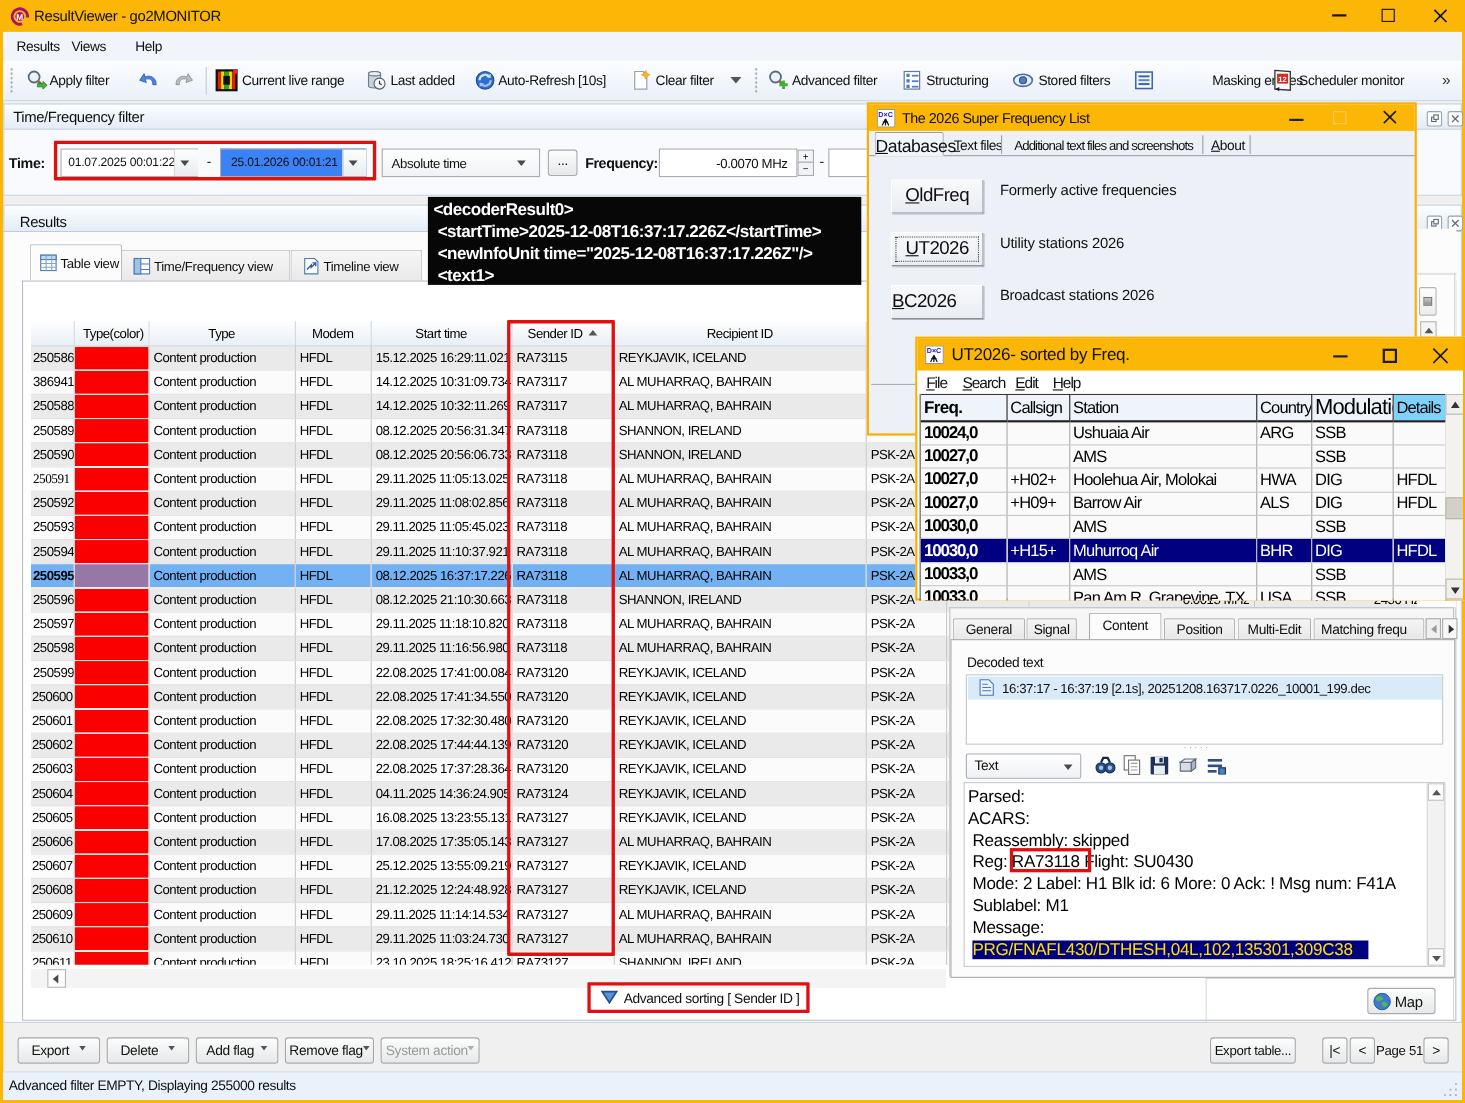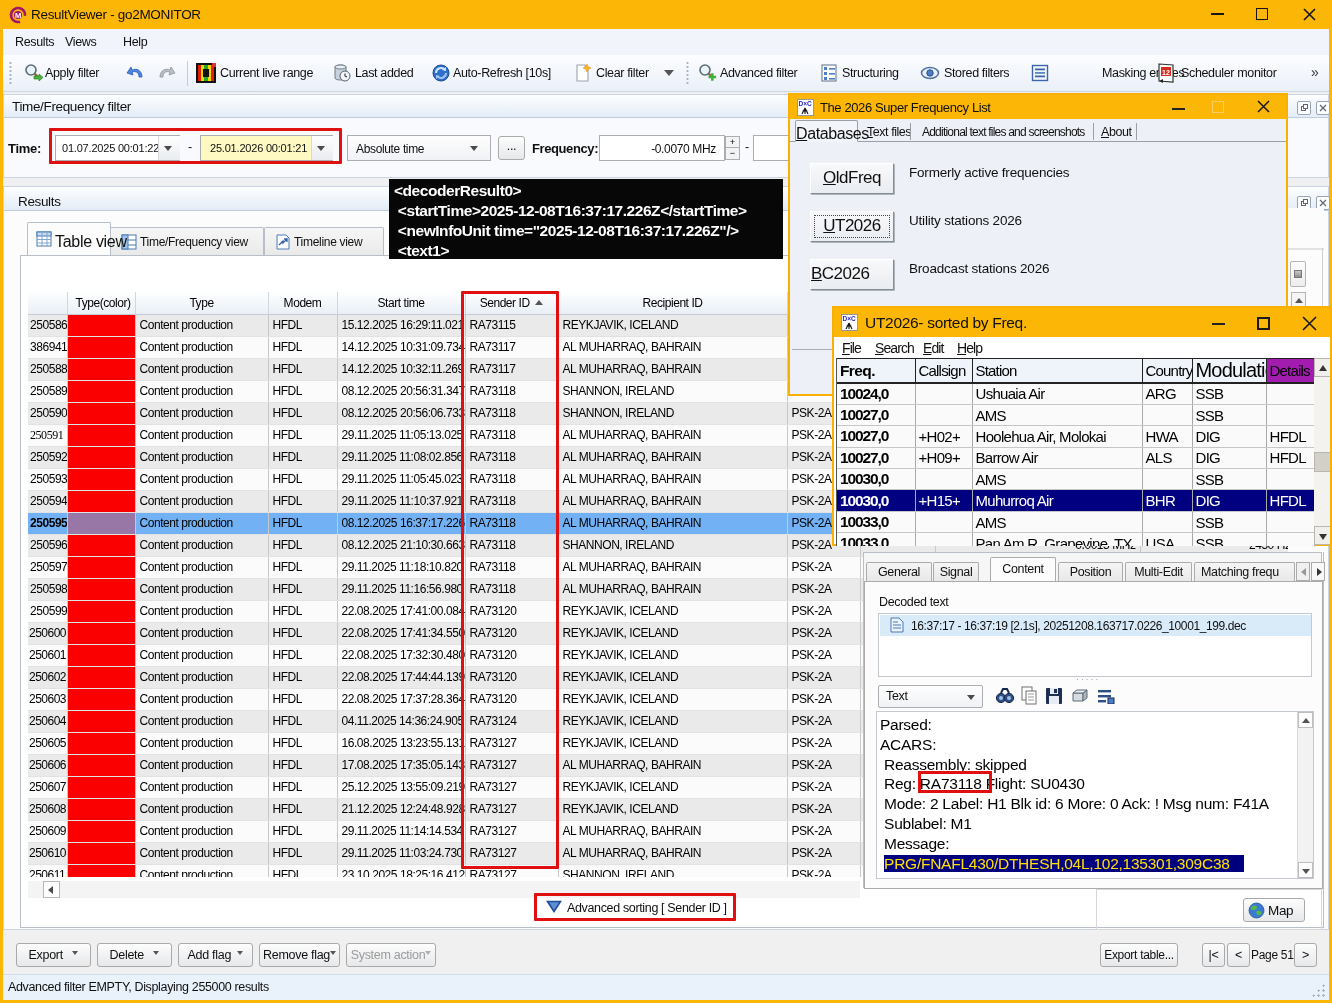--- a/index.html
+++ b/index.html
@@ -160,21 +160,21 @@
     </div>
 </div>
 <div class="abs" style="left:3px;top:118px;width:1326px;height:60px;background:#F8FAFD;border:1px solid #C9D5E4;border-top:none;"></div>
 <div class="abs tt" style="left:8px;top:141px;font-weight:bold;font-size:13px;letter-spacing:-0.3px;">Time:</div>
 <div class="abs" style="left:55px;top:135px;width:125px;height:26px;background:#FFF;border:1px solid #ABADB3;">
   <div class="abs tt" style="left:6px;top:6px;font-size:11px;letter-spacing:-0.2px;">01.07.2025 00:01:22</div>
   <div class="abs" style="left:102px;top:0;width:22px;height:24px;border-left:1px solid #D5D8DC;background:linear-gradient(#FEFEFE,#E9ECF0);"></div>
   <div class="abs" style="left:108px;top:10px;width:0;height:0;border:4.5px solid transparent;border-top:5.5px solid #4A4A4A;"></div>
 </div>
 <div class="abs tt" style="left:188px;top:140px;">-</div>
-<div class="abs" style="left:200px;top:135px;width:133px;height:26px;background:#fef9c3;border:1px solid #ABADB3;">
+<div class="abs" style="left:200px;top:135px;width:133px;height:26px;background:#3b82f6;border:1px solid #ABADB3;">
   <div class="abs tt" style="left:9px;top:6px;font-size:11px;letter-spacing:-0.2px;">25.01.2026 00:01:21</div>
   <div class="abs" style="left:110px;top:0;width:22px;height:24px;border-left:1px solid #D5D8DC;background:linear-gradient(#FEFEFE,#E9ECF0);"></div>
   <div class="abs" style="left:116px;top:10px;width:0;height:0;border:4.5px solid transparent;border-top:5.5px solid #4A4A4A;"></div>
 </div>
 <div class="abs" style="left:347px;top:135px;width:144px;height:26px;background:linear-gradient(#FEFEFE,#F0F2F5);border:1px solid #ABADB3;">
   <div class="abs tt" style="left:8px;top:6px;font-size:12px;">Absolute time</div>
   <div class="abs" style="left:122px;top:10px;width:0;height:0;border:4.5px solid transparent;border-top:5.5px solid #4A4A4A;"></div>
 </div>
 <div class="abs btn" style="left:498px;top:136px;width:27px;height:24px;line-height:18px;">...</div>
 <div class="abs tt" style="left:532px;top:141px;font-weight:bold;font-size:13px;letter-spacing:-0.4px;">Frequency:</div>
@@ -221,21 +221,21 @@
 </div>
 <div class="abs" style="left:27px;top:222px;width:84px;height:34px;background:#FCFCFC;border:1px solid #B9BFC7;border-bottom:none;border-radius:2px 2px 0 0;">
   <svg class="abs" style="left:8px;top:8px;" width="16" height="16" viewBox="0 0 16 16">
       <rect x="1" y="1" width="14" height="14" fill="#FFF" stroke="#4A7AB5"></rect>
       <rect x="1" y="1" width="14" height="4" fill="#C5D9EF" stroke="#4A7AB5"></rect>
       <line x1="1" y1="8.5" x2="15" y2="8.5" stroke="#7FA8D0"></line>
       <line x1="1" y1="12" x2="15" y2="12" stroke="#7FA8D0"></line>
       <line x1="6" y1="1" x2="6" y2="15" stroke="#7FA8D0"></line>
       <line x1="11" y1="1" x2="11" y2="15" stroke="#7FA8D0"></line>
     </svg>
-  <div class="abs tt" style="left:27px;top:10px;font-size:16px;letter-spacing:-0.3px;">Table view</div>
+  <div class="abs tt" style="left:27px;top:10px;font-size:12px;letter-spacing:-0.3px;">Table view</div>
 </div>
 
 <div class="abs" style="left:20px;top:255px;width:1304px;height:673px;background:#FFFFFF;border:1px solid #B9BFC7;"></div>
 
 <div id="maintable" class="abs" style="left:28px;top:292px;width:1290px;height:585px;overflow:hidden;">
 <table class="tbl" style="width:1290px;">
 <colgroup>
         <col style="width:39px">
         <col style="width:68px">
         <col style="width:133px">
@@ -858,21 +858,21 @@
           <col style="width:74px">
           <col style="width:48px">
         </colgroup>
       <tbody>
           <tr style="height:18px;">
         <td style="background:#EFF4FA;border:1px solid #222;border-bottom:2px solid #222;border-left:none;height:18px;font-weight:bold;font-size:15.5px;letter-spacing:-0.6px;">Freq.</td>
         <td style="background:#EFF4FA;border:1px solid #222;border-bottom:2px solid #222;height:18px;font-size:15px;letter-spacing:-0.8px;">Callsign</td>
         <td style="background:#EFF4FA;border:1px solid #222;border-bottom:2px solid #222;height:18px;font-size:15px;letter-spacing:-0.8px;">Station</td>
         <td style="background:#EFF4FA;border:1px solid #222;border-bottom:2px solid #222;height:18px;font-size:15px;letter-spacing:-0.8px;">Country</td>
         <td style="background:#EFF4FA;border:1px solid #222;border-bottom:2px solid #222;height:18px;font-size:20px;letter-spacing:-0.8px;">Modulation</td>
-        <td style="background:#a21caf;border:1px solid #222;border-bottom:2px solid #222;border-right:1px solid #222;height:18px;font-size:15px;letter-spacing:-0.8px;">Details</td>
+        <td style="background:#7dd3fc;border:1px solid #222;border-bottom:2px solid #222;border-right:1px solid #222;height:18px;font-size:15px;letter-spacing:-0.8px;">Details</td>
       </tr>
       <tr>
             <td style="font-weight:bold;font-size:15.5px;letter-spacing:-1.1px;">10024,0</td>
             <td></td>
             <td>Ushuaia Air</td>
             <td>ARG</td>
             <td>SSB</td>
             <td></td>
           </tr>
       <tr>

